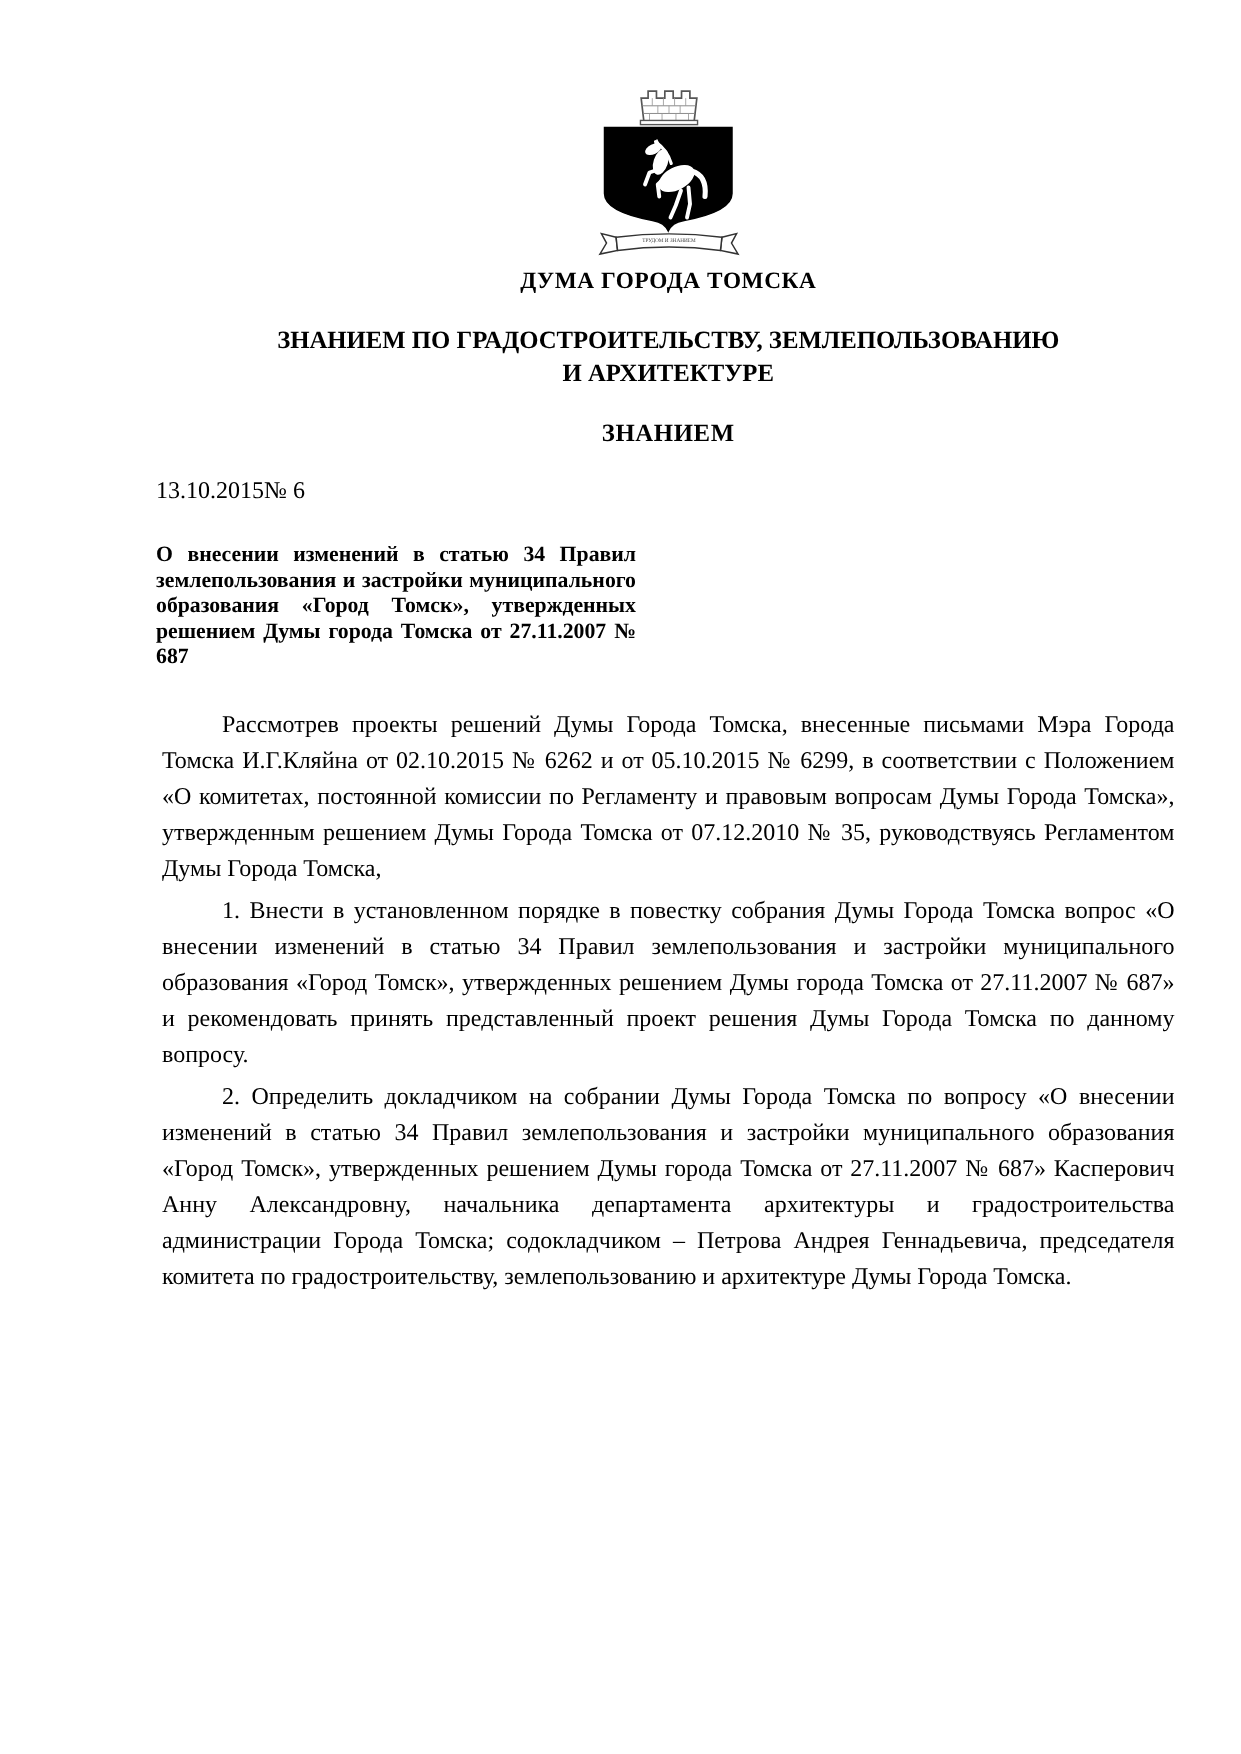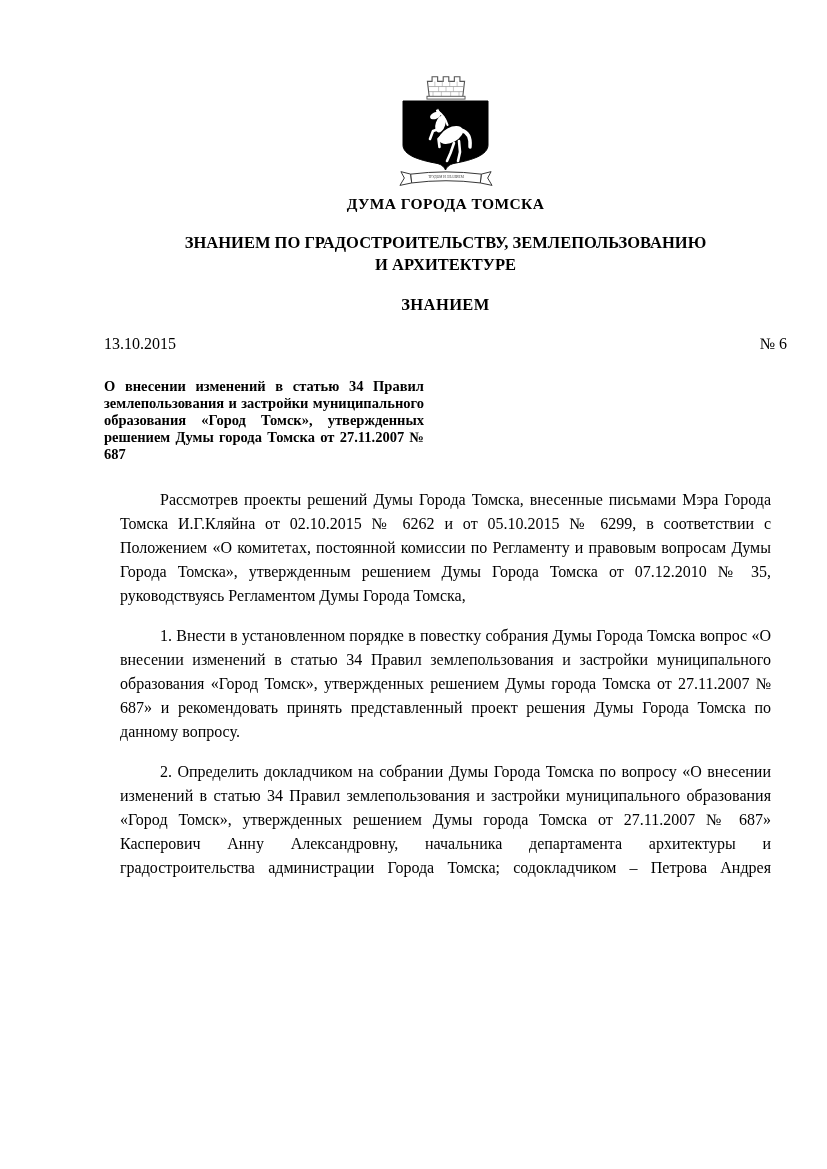--- a/index.html
+++ b/index.html
@@ -5,21 +5,21 @@
   html, body { margin: 0; padding: 0; }
   body {
     width: 827px; height: 1169px;
     background: #ffffff;
     font-family: "Liberation Serif", serif;
     color: #000;
   }
   .page {
     box-sizing: border-box;
     width: 827px; height: 885px;
-    padding: 74px 40px 0 104px;
+    padding: 58px 40px 0 104px;
     overflow: hidden;
   }
   .emblem { width: 120px; margin: 0 auto; text-align: center; }
   .emblem svg { display: block; margin: 0 auto; }
   .emblem .ribbon-svg { margin-top: -4px; }
   .org-name {
     margin-top: 3px;
     text-align: center;
     font-weight: bold;
     font-size: 15.5px;
@@ -35,34 +35,34 @@
   .doc-type {
     margin-top: 19px;
     text-align: center;
     font-weight: bold;
     font-size: 16.5px;
     letter-spacing: 0.4px;
   }
   .meta-row {
     margin-top: 21px;
     display: flex;
-    justify-content: space-between;
+    justify-content: flex-start;
     font-size: 16px;
     line-height: 16px;
   }
   .subject {
     margin: 26px 0 0 0;
     width: 320px;
     font-weight: bold;
     font-size: 14.5px;
     line-height: 17px;
     text-align: justify;
   }
   .preamble, .item {
-    margin: 16px;
+    margin: 4px;
     font-size: 16px;
     line-height: 24px;
     text-align: justify;
     text-indent: 40px;
   }
   .preamble { margin-top: 25px; }
   .resolved-heading {
     margin-top: 13px;
     text-align: center;
     font-size: 16px;

